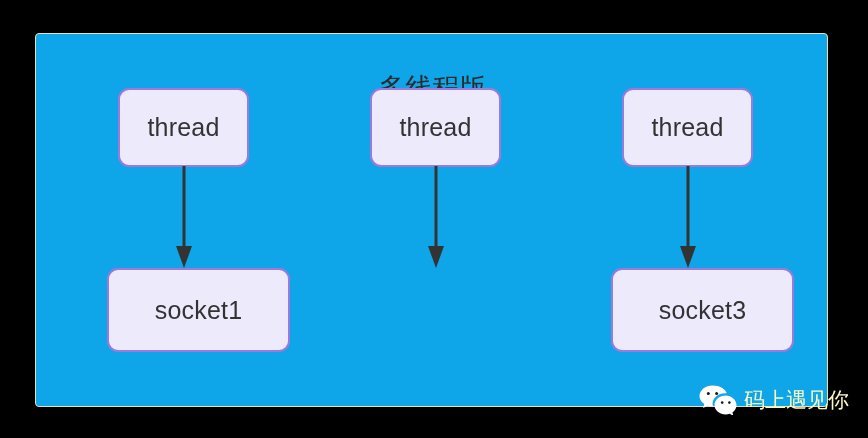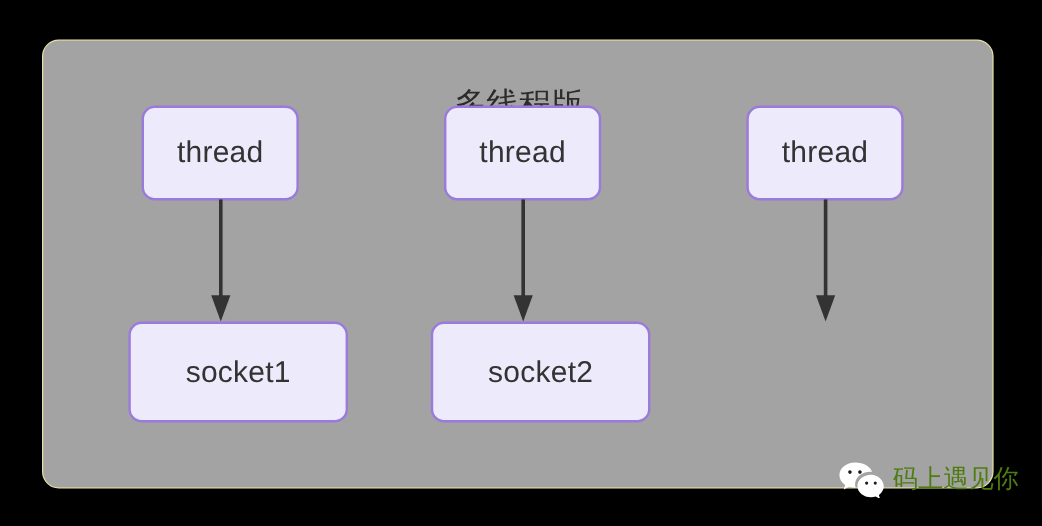--- a/index.html
+++ b/index.html
@@ -21,23 +21,23 @@
     background: #000000;
   }
 
   
   .panel {
     position: absolute;
     left: 35px;
     top: 33px;
     width: 793px;
     height: 374px;
-    background: #a3a3a3;
+    background: #0ea5e9;
     border: 1px solid #E8E2A8;
-    border-radius: 14px;
+    border-radius: 4px;
     box-sizing: border-box;
     padding-left: 43px;
   }
 
   
   .title {
     position: absolute;
     left: 0;
     top: 40px;
     width: 793px;
@@ -103,21 +103,21 @@
     align-items: center;
     gap: 6px;
   }
   .wechat-icon {
     width: 40px;
     height: 32px;
     flex: none;
   }
   .watermark-text {
     font-size: 21px;
-    color: #4d7c0f;
+    color: #fef9c3;
     font-family: Liberation Sans, sans-serif;
     white-space: nowrap;
     line-height: 1;
   }
 </style>
 </head>
 <body>
 
 <div id="stage">
 
@@ -136,31 +136,31 @@
       <span>socket1</span>
     </div>
 
     <div class="node thread t2">
       <span>thread</span>
     </div>
     <svg class="arrow a2" viewBox="0 0 20 103">
       <line x1="10" y1="0" x2="10" y2="86" stroke="#333333" stroke-width="3"></line>
       <polygon points="10,102 2,80 18,80" fill="#333333"></polygon>
     </svg>
-    <div class="node socket s2">
-      <span>socket2</span>
-    </div>
 
     <div class="node thread t3">
       <span>thread</span>
     </div>
     <svg class="arrow a3" viewBox="0 0 20 103">
       <line x1="10" y1="0" x2="10" y2="86" stroke="#333333" stroke-width="3"></line>
       <polygon points="10,102 2,80 18,80" fill="#333333"></polygon>
     </svg>
+    <div class="node socket s3">
+      <span>socket3</span>
+    </div>
 
   </div>
 
   <div class="watermark">
     <svg class="wechat-icon" viewBox="0 0 40 32">
       <g fill="#FFFFFF">
         <path d="M14.5 2.5C7.3 2.5 1.5 7.2 1.5 13c0 3.3 1.9 6.2 4.8 8.1l-1.2 3.9 4.4-2.3c1.5.4 3.1.7 4.7.7h.8c-.3-.9-.4-1.8-.4-2.7 0-5.8 5.6-10.5 12.6-10.5.5 0 1 0 1.5.1C27.6 6 21.7 2.5 14.5 2.5z"></path>
         <path d="M27.8 12.6c-6.2 0-11.3 4.2-11.3 9.4 0 5.2 5.1 9.4 11.3 9.4 1.4 0 2.7-.2 3.9-.6l3.7 2-1-3.3c2.5-1.7 4.1-4.3 4.1-7.2 0-5.2-5.1-9.7-10.7-9.7z"></path>
       </g>
       <g fill="#1a1a1a">

